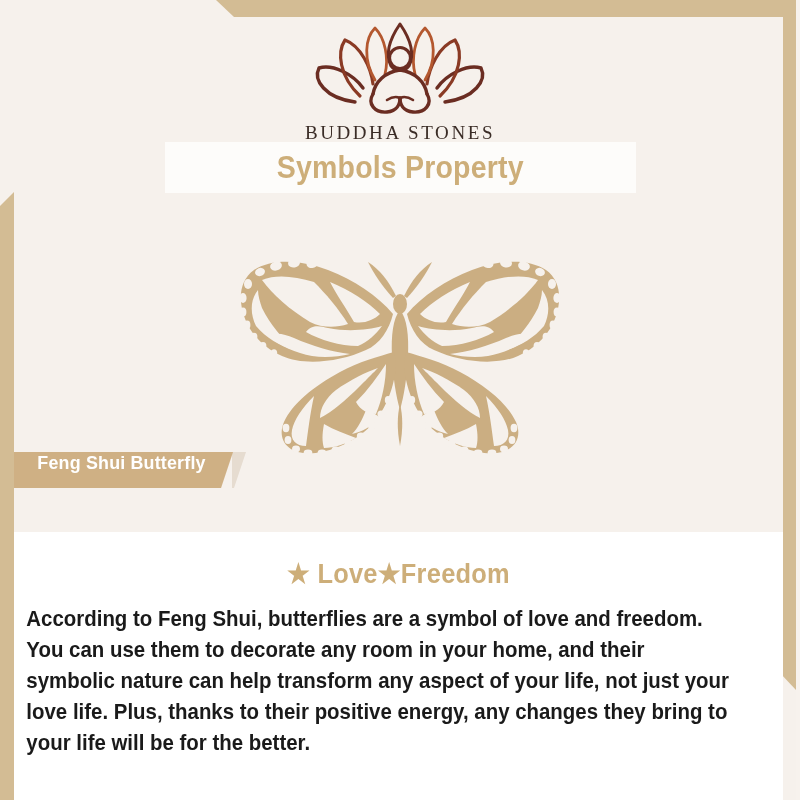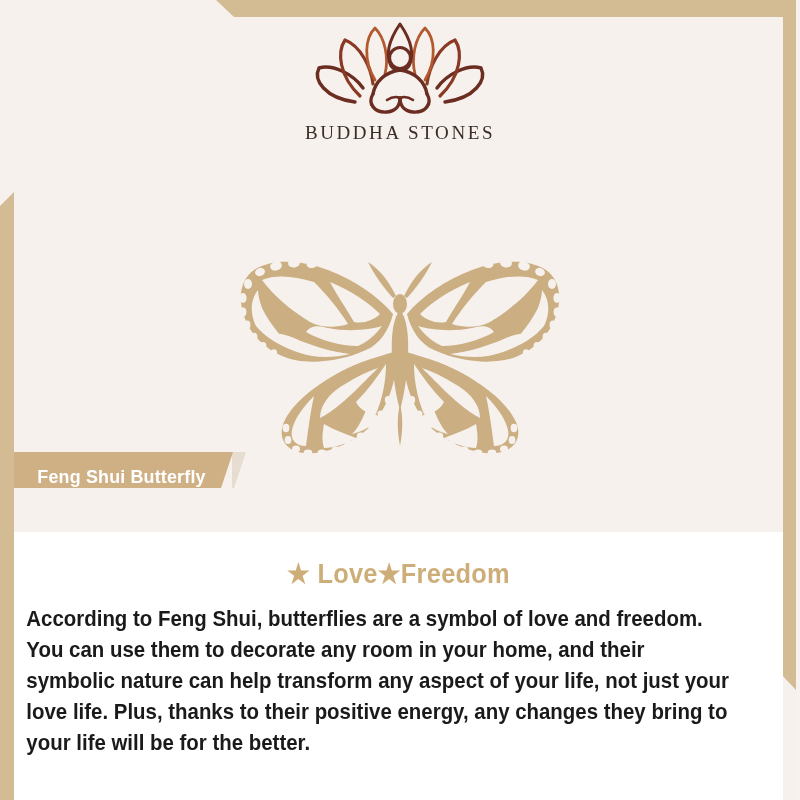--- a/index.html
+++ b/index.html
@@ -105,21 +105,21 @@
   #butterfly-svg { display: block; }
 
   
   #feng-shui-tag {
     position: absolute;
     left: 14px; top: 452px;
     height: 36px;
     padding: 0 22px 0 18px;
     background: #cfb084;
     display: flex;
-    align-items: flex-end;
+    align-items: flex-start;
     clip-path: polygon(0 0, 100% 0, calc(100% - 12px) 100%, 0 100%);
   }
   #feng-shui-tag-label {
     font-family: "Liberation Sans Narrow", "Liberation Sans", sans-serif;
     font-weight: bold;
     font-size: 19px;
     color: #ffffff;
     letter-spacing: 0.2px;
     transform: scaleX(0.94);
     white-space: nowrap;
@@ -202,20 +202,23 @@
 
         <path d="M68 76 C62 86 70 95 82 94 C92 93 95 86 95 80" stroke="#6b2d22" stroke-width="3.4"></path>
         <path d="M122 76 C128 86 120 95 108 94 C98 93 95 86 95 80" stroke="#6b2d22" stroke-width="3.4"></path>
 
         <path d="M82 82 C88 78 95 78 95 82 C95 78 102 78 108 82" stroke="#6b2d22" stroke-width="2.6"></path>
       </g>
     </svg>
     <span id="logo-wordmark">BUDDHA STONES</span>
   </div>
 
+  <div id="title-banner">
+    <span id="title-text">Symbols Property</span>
+  </div>
 
   <div id="butterfly-wrap">
     <svg id="butterfly-svg" width="344" height="240" viewBox="0 0 344 240">
       <g fill="#cbae82">
 
         <ellipse cx="172" cy="72" rx="7" ry="10"></ellipse>
         <path d="M172 78 C165 86 163 104 164 124 C165 146 168 164 172 178
                  C176 164 179 146 180 124 C181 104 179 86 172 78 Z"></path>
         <path d="M172 172 C169 184 169 198 172 214 C175 198 175 184 172 172 Z"></path>
 

